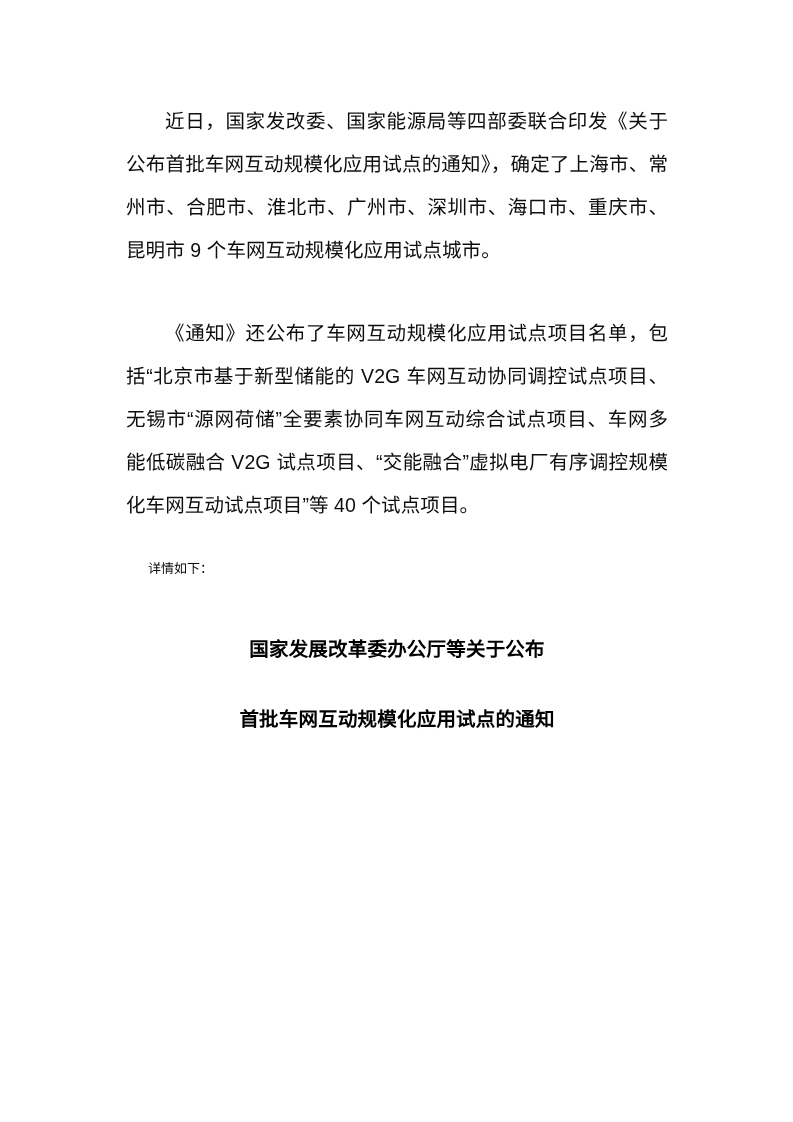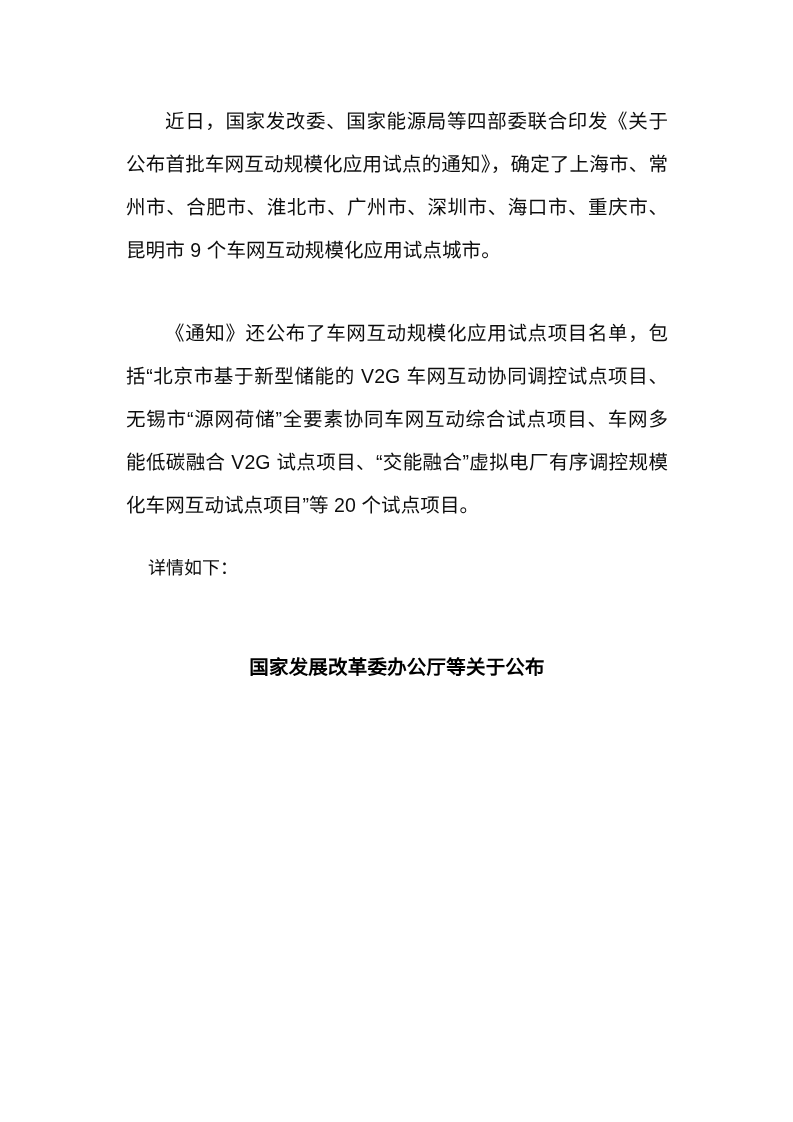--- a/index.html
+++ b/index.html
@@ -39,28 +39,28 @@
     word-break: break-all;
   }
   p.body-para:last-of-type {
     margin-bottom: 0;
   }
   .para-gap {
     height: 10px;
   }
   .detail-line {
     margin: 20px 0 0 0;
-    font-size: 18px;
+    font-size: 13px;
     line-height: 43px;
     text-indent: 22px;
     color: #0d0d0d;
     font-weight: 400;
   }
   .headings {
-    margin-top: 34px;
+    margin-top: 16px;
   }
   h2.doc-heading {
     margin: 0 0 40px 0;
     font-size: 19.5px;
     line-height: 30px;
     font-weight: 700;
     text-align: center;
     letter-spacing: 0.2px;
     color: #000000;
   }
@@ -78,26 +78,27 @@
 <div class="page">
   <div class="content">
 
     <p class="body-para">近日，国家发改委、国家能源局等四部委联合印发《关于公布首批车网互动规模化应用试点的通知》，确定了上海市、常州市、合肥市、淮北市、广州市、深圳市、海口市、重庆市、昆明市 9 个车网互动规模化应用试点城市。</p>
 
     <div class="para-gap"></div>
 
 
     <div class="para-gap"></div>
 
-    <p class="body-para">《通知》还公布了车网互动规模化应用试点项目名单，包括“北京市基于新型储能的 V2G 车网互动协同调控试点项目、无锡市“源网荷储”全要素协同车网互动综合试点项目、车网多能低碳融合 V2G 试点项目、“交能融合”虚拟电厂有序调控规模化车网互动试点项目”等 20 个试点项目。</p>
+    <p class="body-para">《通知》还公布了车网互动规模化应用试点项目名单，包括“北京市基于新型储能的 V2G 车网互动协同调控试点项目、无锡市“源网荷储”全要素协同车网互动综合试点项目、车网多能低碳融合 V2G 试点项目、“交能融合”虚拟电厂有序调控规模化车网互动试点项目”等 40 个试点项目。</p>
 
     <p class="detail-line">详情如下：</p>
 
     <div class="spacer-after-detail"></div>
 
     <div class="headings">
       <h2 class="doc-heading">国家发展改革委办公厅等关于公布</h2>
 
+      <h2 class="doc-heading">首批车网互动规模化应用试点的通知</h2>
 
     </div>
 
   </div>
 </div>
 
 </body></html>

